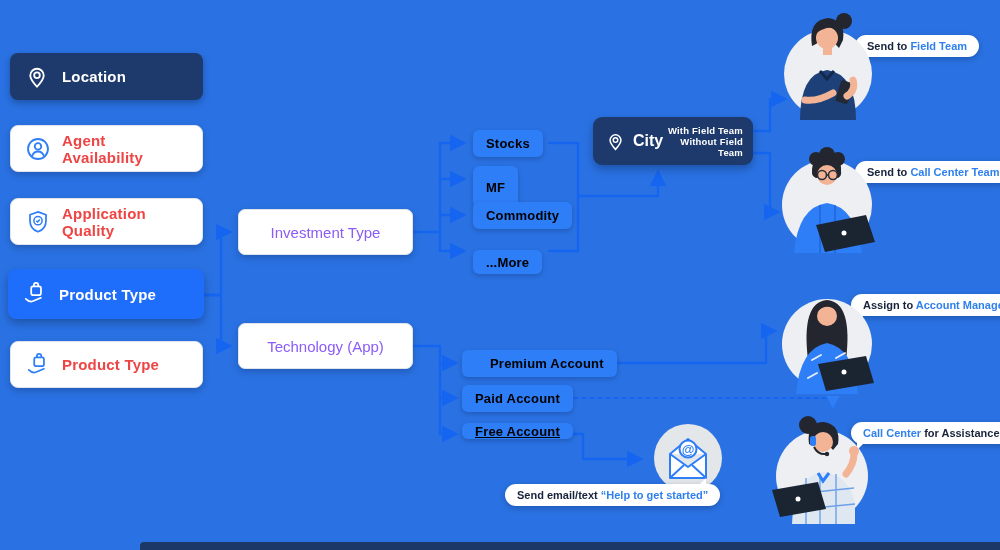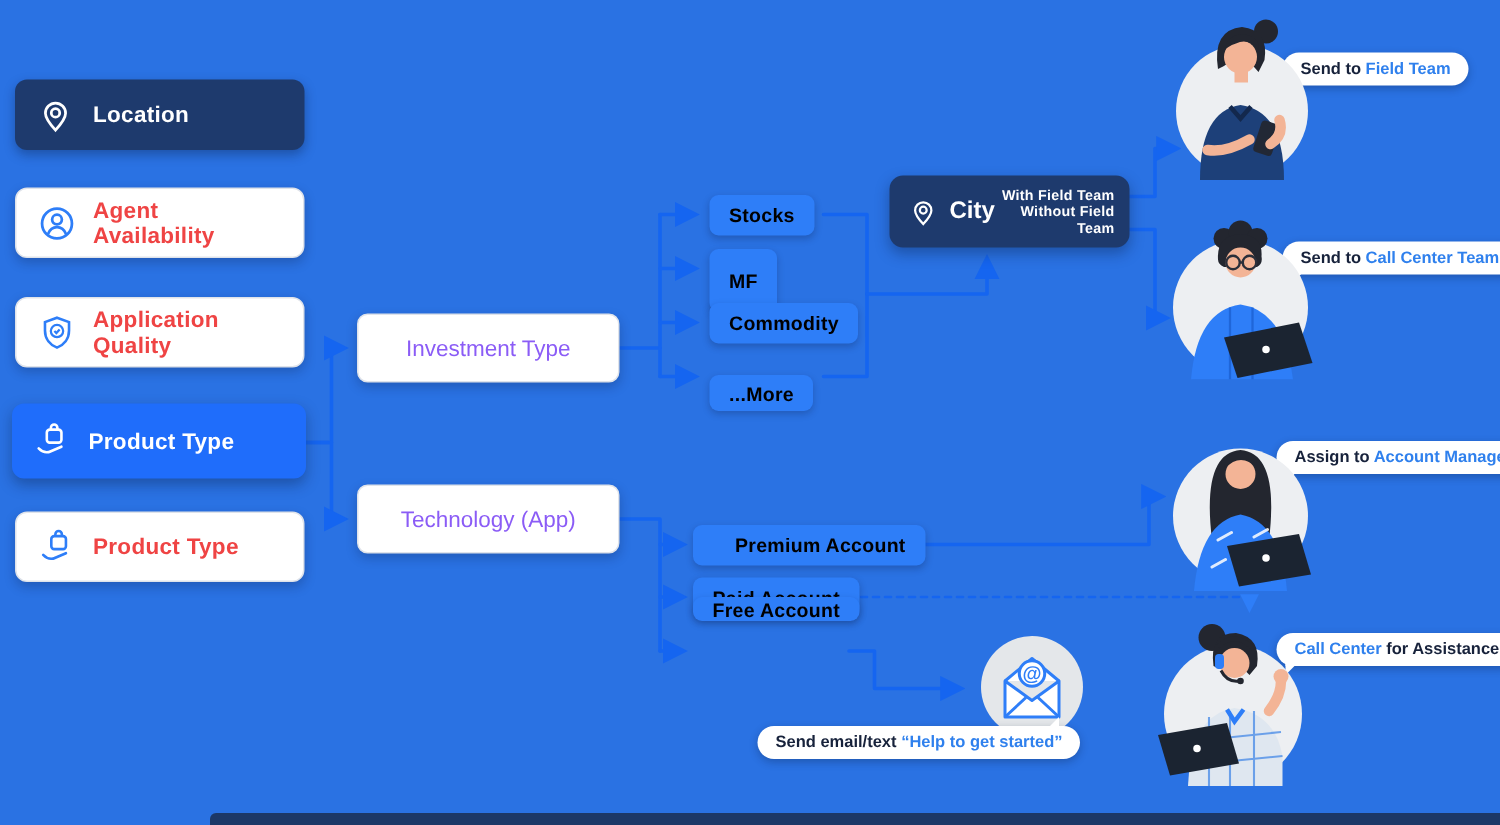--- a/index.html
+++ b/index.html
@@ -199,21 +199,21 @@
       <span>Without Field Team</span>
     </span>
   </div>
 
   <div class="abs chip" style="left:462px; top:350px; height:27px;padding-left:28px;">
     <span>Premium Account</span>
   </div>
   <div class="abs chip" style="left:462px; top:385px; height:27px;">
     <span>Paid Account</span>
   </div>
-  <div class="abs chip" style="left:462px; top:398px; height:16px;">
+  <div class="abs chip" style="left:462px; top:423px; height:16px;text-decoration:underline;">
     <span>Free Account</span>
   </div>
 
   <div class="abs" style="left:650px; top:420px;">
     <svg width="76" height="76" viewBox="0 0 76 76">
       <circle cx="38" cy="38" r="34" fill="#e4e7ea"></circle>
       <path d="M20 34 L38 19 L56 34" fill="#fff" stroke="#2e7ef8" stroke-width="2" stroke-linejoin="round"></path>
       <path d="M20 34 L38 47 L56 34 L56 58 L20 58 Z" fill="#fff" stroke="#2e7ef8" stroke-width="2" stroke-linejoin="round"></path>
       <path d="M20 58 L34 45 M56 58 L42 45" fill="none" stroke="#2e7ef8" stroke-width="2"></path>
       <circle cx="38" cy="29" r="8.5" fill="#fff" stroke="#2e7ef8" stroke-width="2"></circle>

